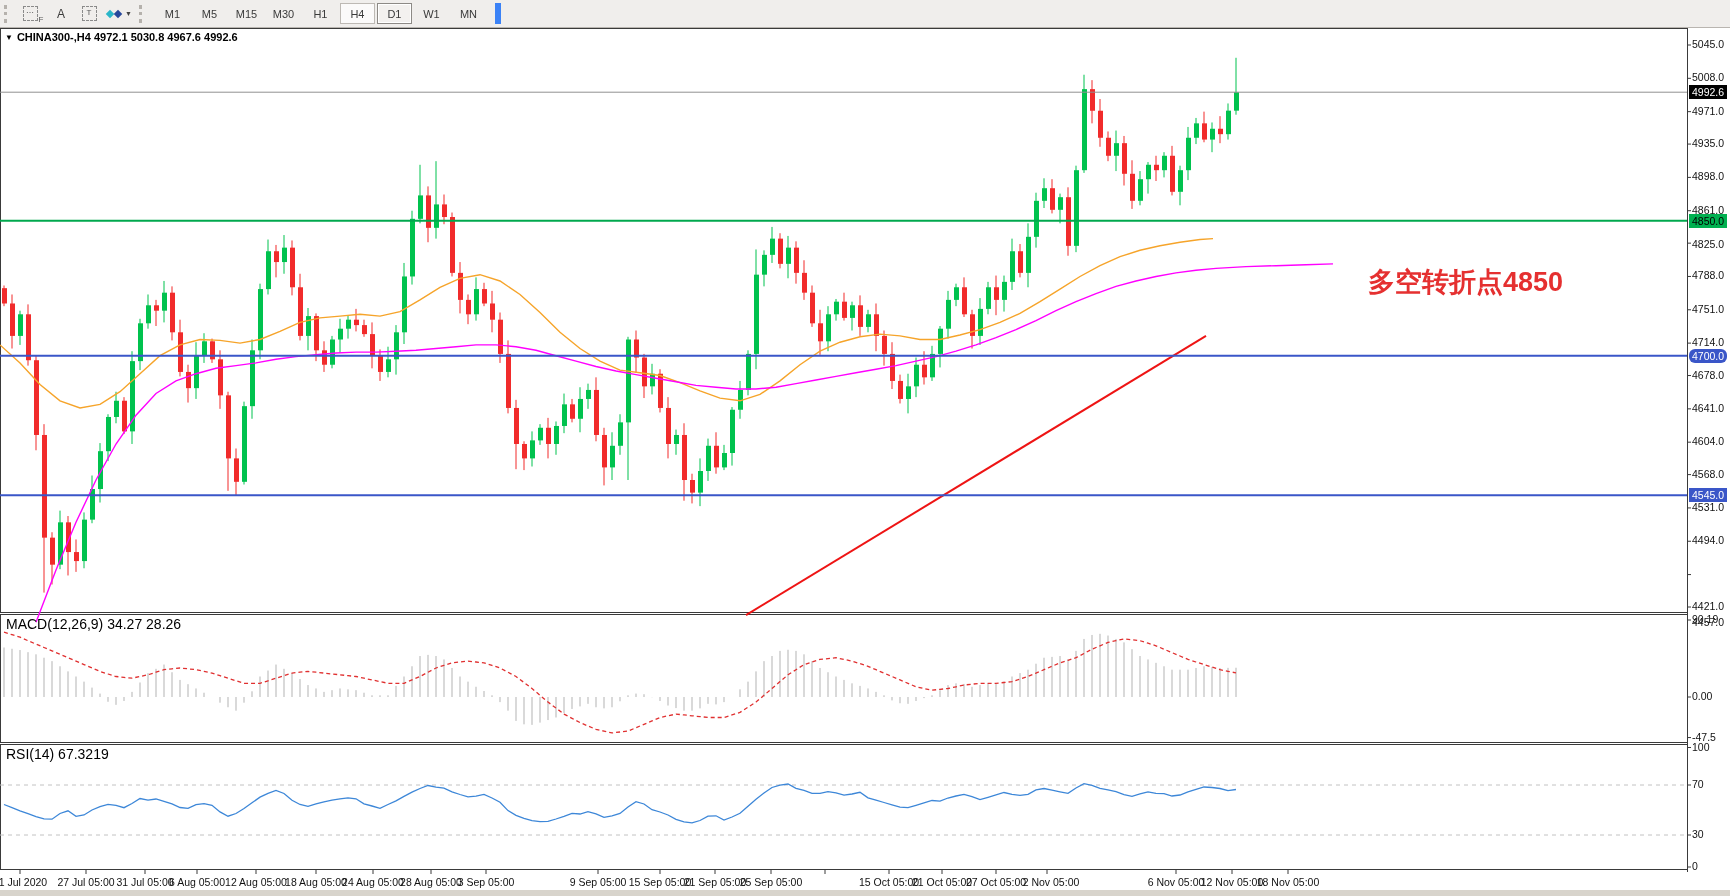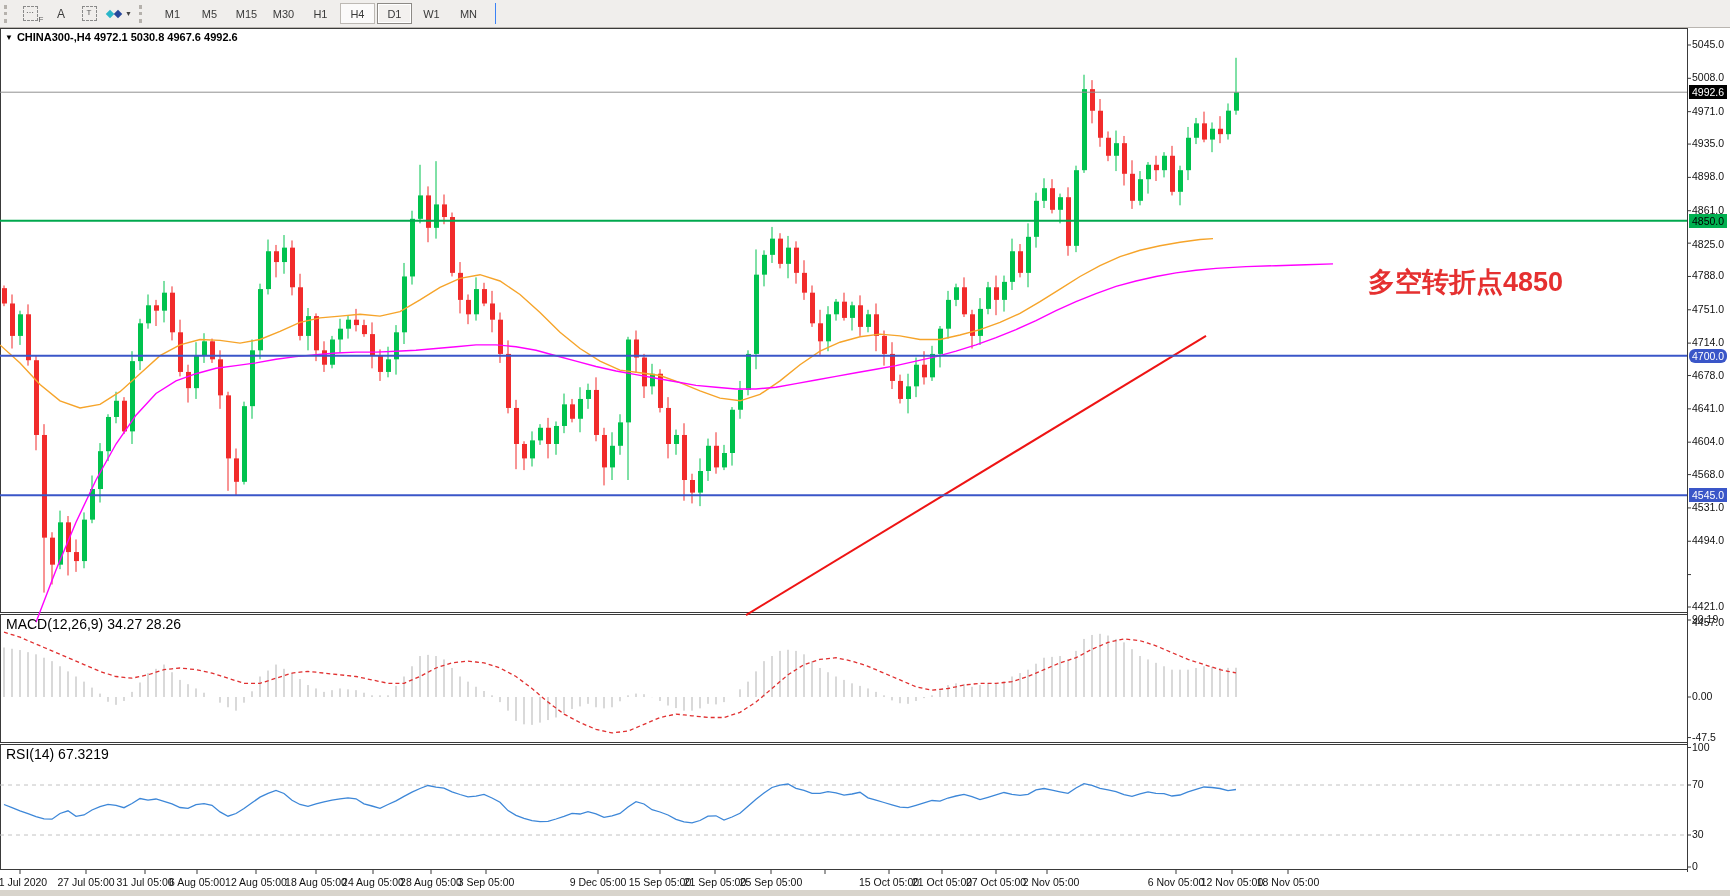--- a/index.html
+++ b/index.html
@@ -4,21 +4,21 @@
 <style>
   html,body{margin:0;padding:0;background:#fff;}
   #app{position:relative;width:1730px;height:896px;font-family:"Liberation Sans",sans-serif;overflow:hidden;background:#fff;}
   .toolbar{position:absolute;left:0;top:0;width:1730px;height:27px;background:#f0eeec;border-bottom:1px solid #b9b5b0;display:flex;align-items:center;z-index:5;}
   .grip{width:6px;height:18px;border-left:3px dotted #b5b1ac;margin:0 6px 0 4px;}
   .toolbtn{height:20px;min-width:22px;display:flex;align-items:center;justify-content:center;margin:0 2px;color:#3c3c3c;font-size:12px;background:transparent;border:1px solid transparent;cursor:default;}
   .toolbtn .dashbox{display:inline-block;width:13px;height:13px;border:1px dashed #8a8a8a;font-size:8px;line-height:12px;text-align:center;color:#555;}
   .toolbtn .fsub{font-size:8px;color:#555;margin-left:1px;align-self:flex-end;}
   .toolbtn .diam{display:inline-block;width:6px;height:6px;transform:rotate(45deg);margin:0 1px;}
   .toolbtn .caret{font-size:7px;color:#444;margin-left:3px;}
-  .tfgroup{display:flex;align-items:center;border-right:1px solid #3b82f6;padding-right:8px;}
+  .tfgroup{display:flex;align-items:center;border-right:6px solid #3b82f6;padding-right:8px;}
   .tfbtn{height:19px;min-width:27px;padding:0 3px;display:flex;align-items:center;justify-content:center;font-size:11px;color:#3a3a3a;border:1px solid transparent;margin:0 1px;}
   .tfbtn.active{background:#fbfafa;border:1px solid #bdb9b4;}
   .tfbtn.outlined{background:#f3f1ef;border:1px solid #8d8a86;box-shadow:inset 0 0 0 1px #fff;}
   #chart-svg{position:absolute;left:0;top:0;z-index:1;}
   .chart-title{position:absolute;left:5px;top:31px;font-size:11px;font-weight:700;color:#000;z-index:3;display:flex;align-items:center;gap:4px;}
   .chart-title .arrow{font-size:8px;}
   .panel-label{position:absolute;left:6px;font-size:14px;color:#000;z-index:3;}
   .annotation{position:absolute;z-index:3;font-weight:700;white-space:nowrap;}
   .tick-label{position:absolute;font-size:10.5px;color:#111;z-index:3;white-space:nowrap;}
   .chip{position:absolute;font-size:10.5px;z-index:4;padding:0 3px;height:14px;line-height:14px;white-space:nowrap;}
@@ -631,21 +631,21 @@
   <div id="time-axis">
       <div class="time-label" style="left: 20px; top: 876px;">21 Jul 2020</div>
       <div class="time-label" style="left: 86px; top: 876px;">27 Jul 05:00</div>
       <div class="time-label" style="left: 145px; top: 876px;">31 Jul 05:00</div>
       <div class="time-label" style="left: 197px; top: 876px;">6 Aug 05:00</div>
       <div class="time-label" style="left: 256px; top: 876px;">12 Aug 05:00</div>
       <div class="time-label" style="left: 316px; top: 876px;">18 Aug 05:00</div>
       <div class="time-label" style="left: 373px; top: 876px;">24 Aug 05:00</div>
       <div class="time-label" style="left: 431px; top: 876px;">28 Aug 05:00</div>
       <div class="time-label" style="left: 486px; top: 876px;">3 Sep 05:00</div>
-      <div class="time-label" style="left: 598px; top: 876px;">9 Dec 05:00</div>
+      <div class="time-label" style="left: 598px; top: 876px;">9 Sep 05:00</div>
       <div class="time-label" style="left: 660px; top: 876px;">15 Sep 05:00</div>
       <div class="time-label" style="left: 715px; top: 876px;">21 Sep 05:00</div>
       <div class="time-label" style="left: 771px; top: 876px;">25 Sep 05:00</div>
       <div class="time-label" style="left: 825px; top: 916px; text-align: center;">9 Oct 05:00</div>
       <div class="time-label" style="left: 889px; top: 876px;">15 Oct 05:00</div>
       <div class="time-label" style="left: 942px; top: 876px;">21 Oct 05:00</div>
       <div class="time-label" style="left: 996px; top: 876px;">27 Oct 05:00</div>
       <div class="time-label" style="left: 1047px; top: 876px; padding-left: 8px;">2 Nov 05:00</div>
       <div class="time-label" style="left: 1176px; top: 876px;">6 Nov 05:00</div>
       <div class="time-label" style="left: 1232px; top: 876px;">12 Nov 05:00</div>

